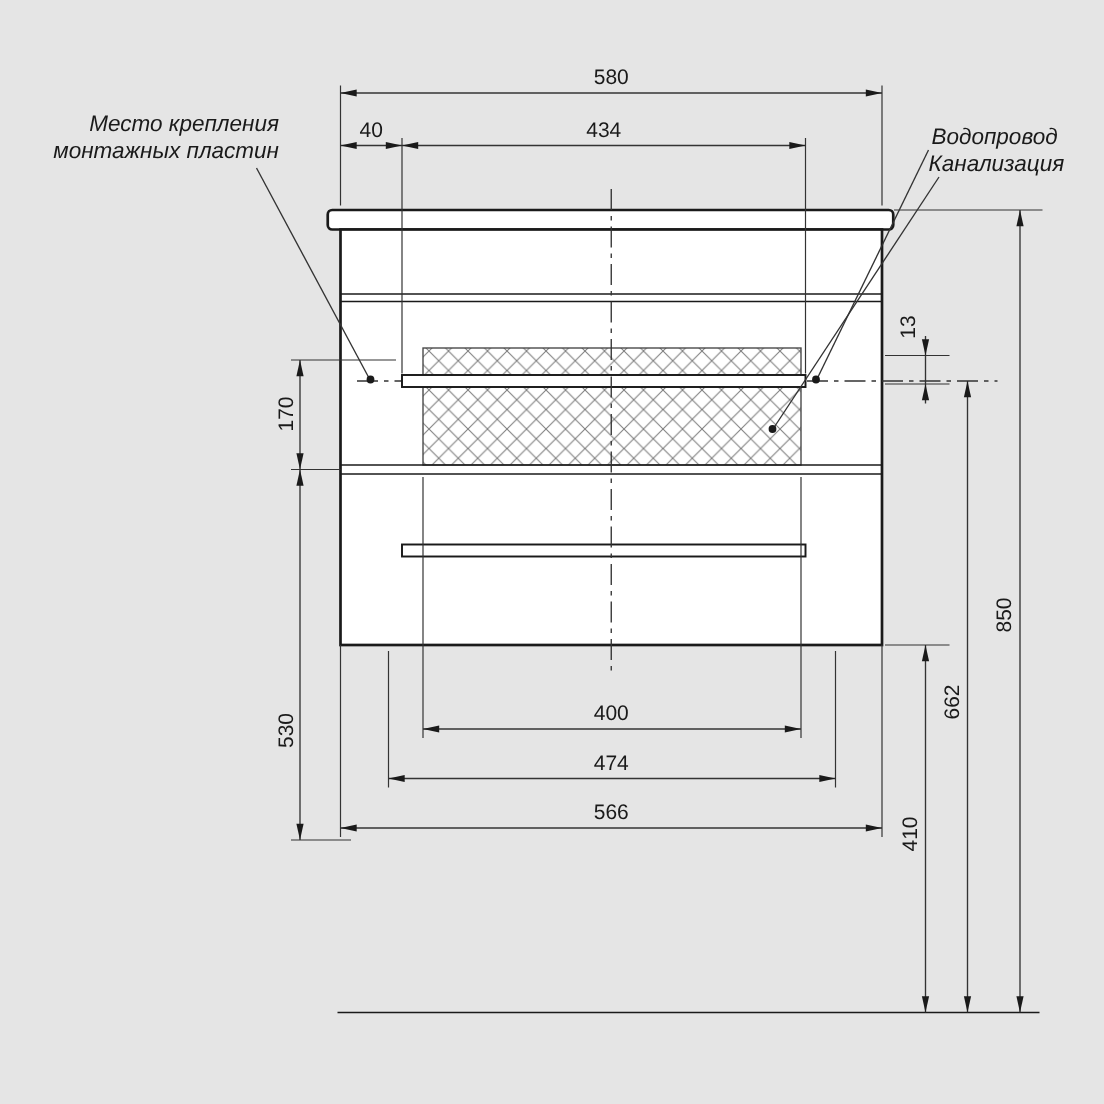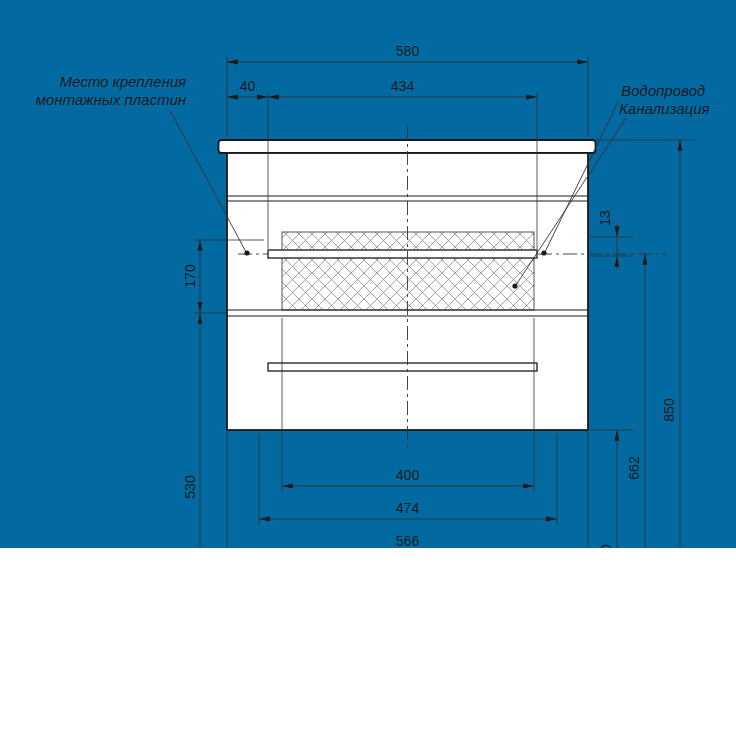--- a/index.html
+++ b/index.html
@@ -3,22 +3,22 @@
 <meta charset="utf-8">
 <style>
   html, body {
     margin: 0;
     padding: 0;
     background: #ffffff;
   }
   .stage {
     position: relative;
     width: 736px;
-    height: 548px;
-    background: #0369a1;
+    height: 736px;
+    background: #e5e5e5;
     overflow: hidden;
     font-family: "Liberation Sans", sans-serif;
     text-decoration: underline;
   }
   svg { display: block; }
 
   .outline   { stroke: #1a1a1a; stroke-width: 1.8; fill: #ffffff; }
   .seam      { stroke: #1a1a1a; stroke-width: 1.1; fill: none; }
   .bar       { stroke: #1a1a1a; stroke-width: 1.3; fill: #ffffff; }
   .hatchbox  { stroke: #444444; stroke-width: 0.9; }

